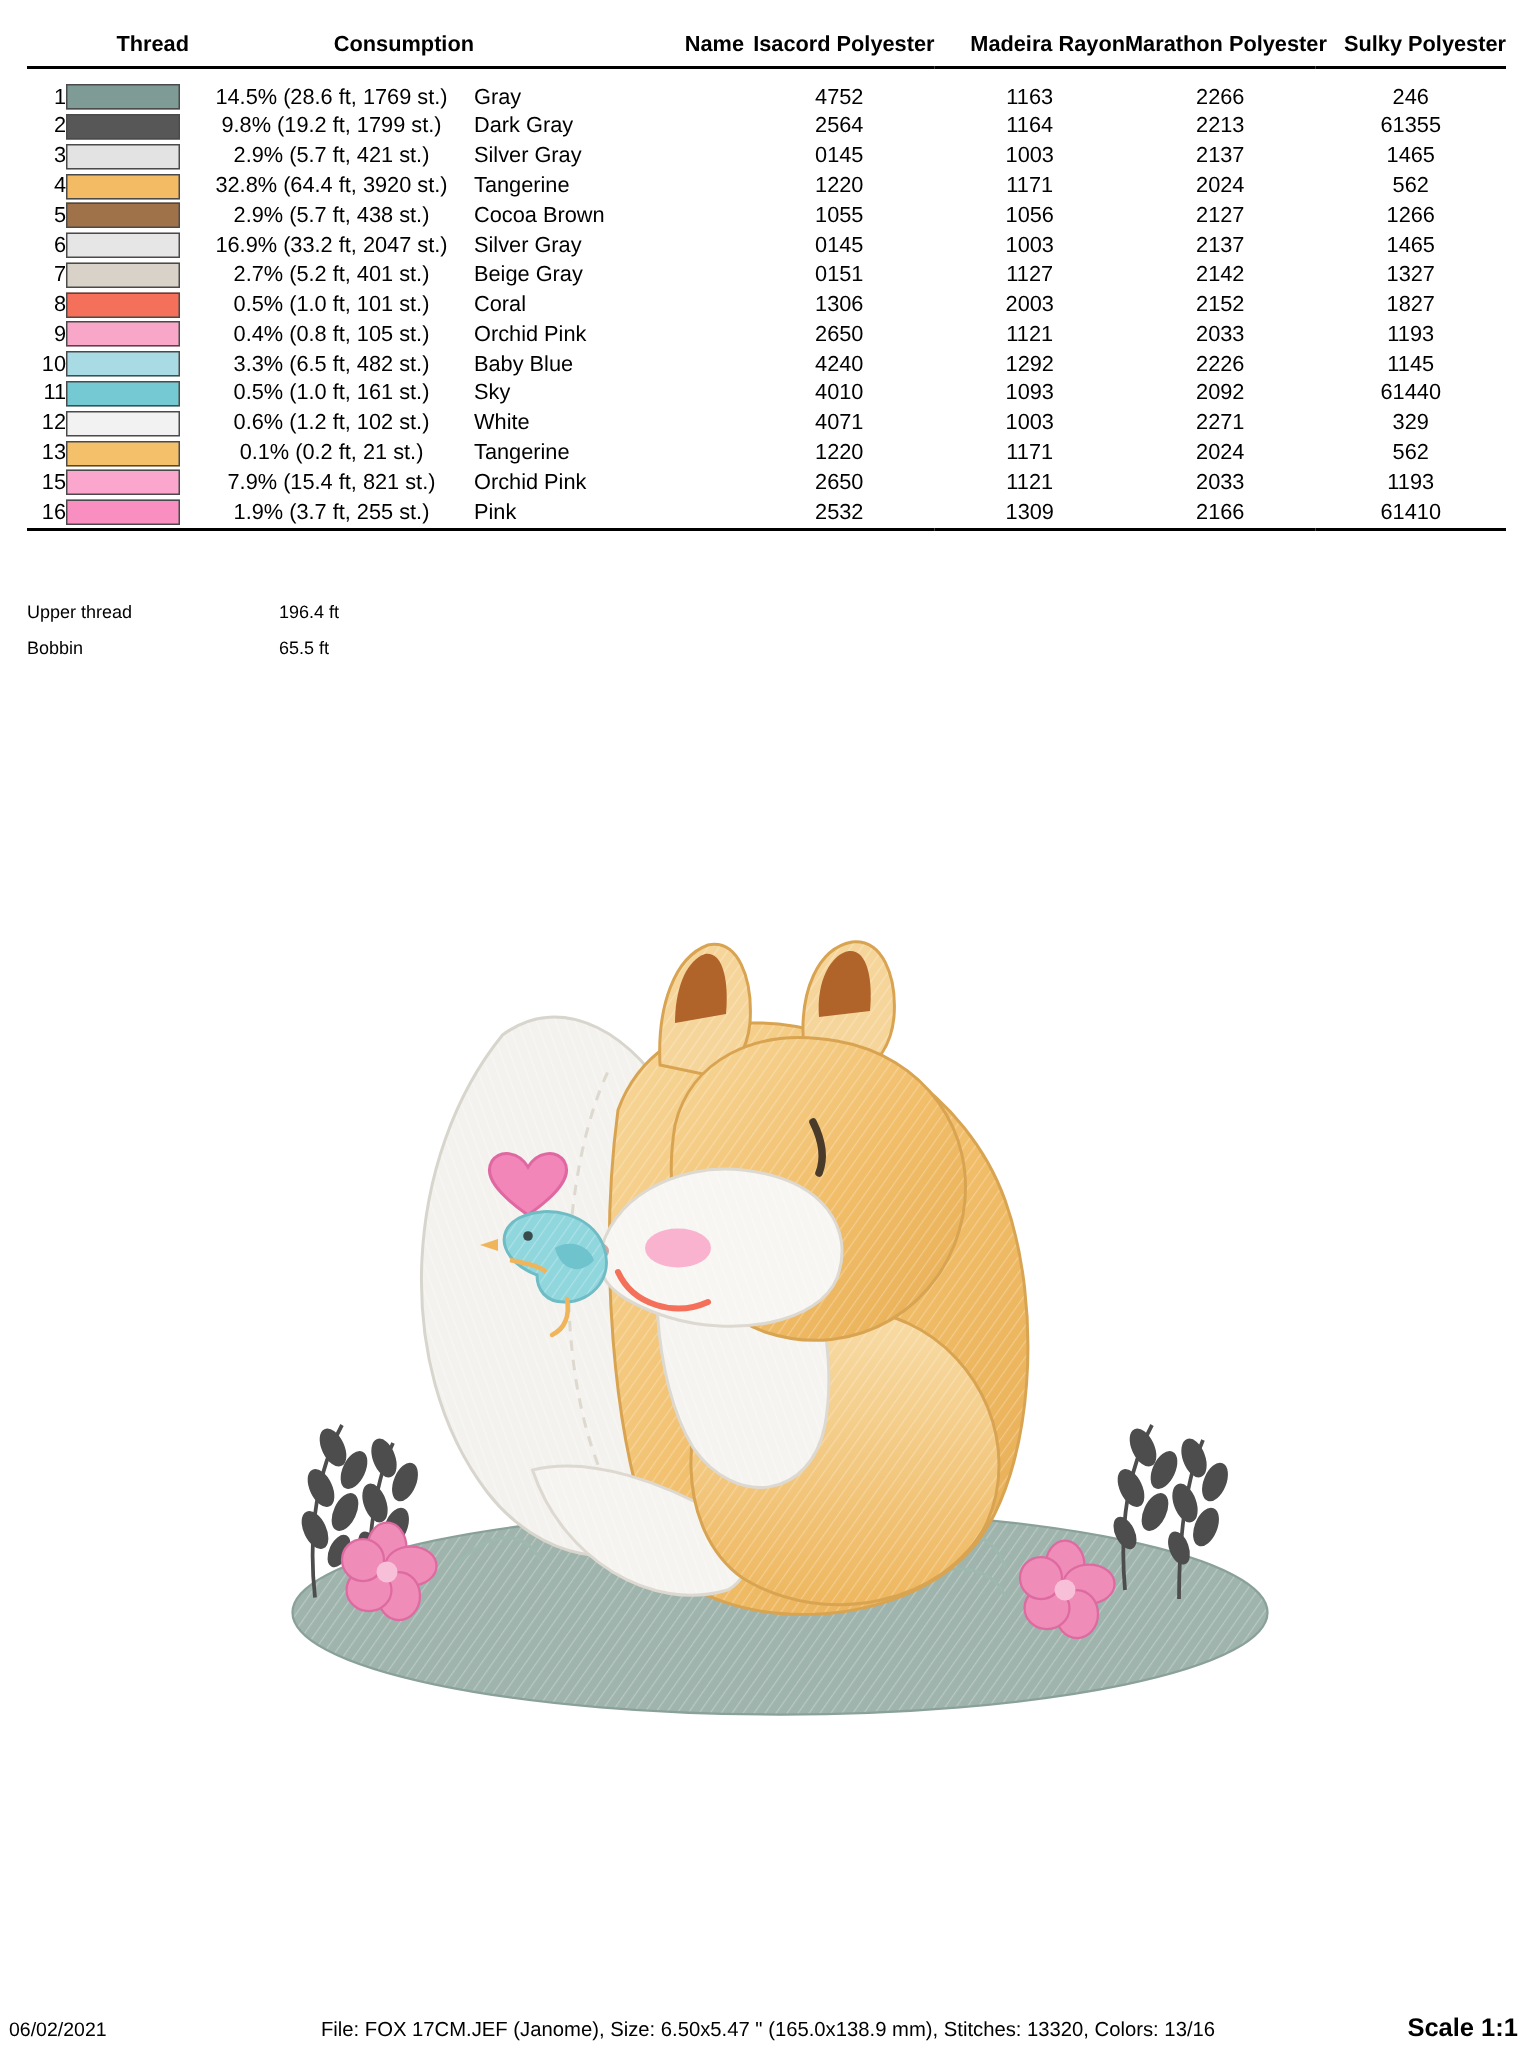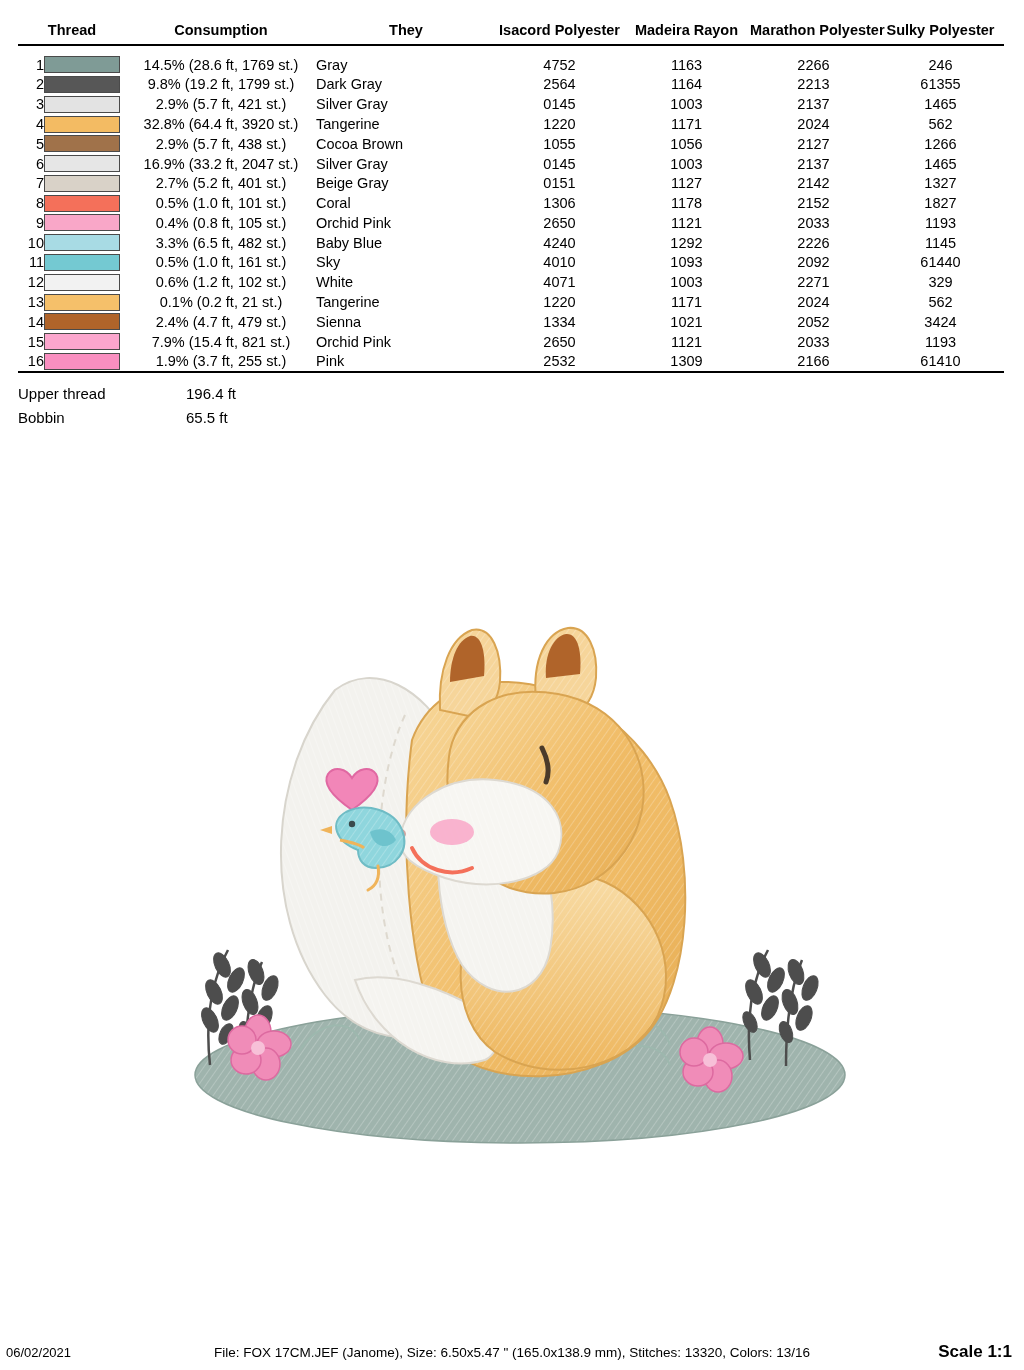--- a/index.html
+++ b/index.html
@@ -31,21 +31,21 @@
   table.threads {
     border-collapse: collapse;
     width: 986px;
     table-layout: fixed;
   }
   table.threads thead th {
     font-size: 14.5px;
     font-weight: bold;
     padding: 0 0 6px 0;
     vertical-align: bottom;
-    text-align: center;
+    text-align: right;
     white-space: nowrap;
   }
   th.h-thread { width: 108px; text-align: center; }
   th.h-cons   { width: 190px; text-align: center; }
   th.h-name   { width: 180px; text-align: left; padding-left: 6px;}
   th.h-brand  { width: 127px; text-align: center; font-size: 11.5px; }
   .rule-top {
     border-top: 2px solid #000;
   }
   .rule-bot {
@@ -75,22 +75,22 @@
   td.c-num  { text-align: center; }
 
   
   .spacer-2 { height: 6px; }
   .spacer-3 { height: 5px; }
 
   
   .totals {
     position: absolute;
     left: 18px;
-    top: 382px;
-    font-size: 15px;
+    top: 396px;
+    font-size: 12px;
   }
   .totals .row {
     display: flex;
     line-height: 24px;
   }
   .totals .lbl { width: 168px; }
   .totals .val { }
 
   .note {
     position: absolute;
@@ -153,21 +153,21 @@
         <col style="width:180px">
           <col style="width:127px">
           <col style="width:127px">
         <col style="width:127px">
           <col style="width:127px">
       </colgroup>
       <thead>
         <tr>
           <th class="h-thread" colspan="2">Thread</th>
           <th class="h-cons">Consumption</th>
-          <th class="h-name">They</th>
+          <th class="h-name">Name</th>
           <th class="h-brand" style="vertical-align:top">Isacord Polyester</th>
           <th class="h-brand">Madeira Rayon</th>
           <th class="h-brand" style="vertical-align:top">Marathon Polyester</th>
           <th class="h-brand">Sulky Polyester</th>
         </tr>
       </thead>
       <tbody id="thread-body">
           <tr>
             <td colspan="8" class="rule-top spacer-2"></td>
           </tr>
@@ -256,21 +256,21 @@
             <td class="c-num">1327</td>
           </tr>
           <tr>
             <td class="c-idx">8</td>
             <td class="c-swatch">
               <span class="swatch" style="background:#f4705a"></span>
             </td>
             <td class="c-cons">0.5% (1.0 ft, 101 st.)</td>
             <td class="c-name">Coral</td>
             <td class="c-num">1306</td>
-            <td class="c-num">1178</td>
+            <td class="c-num">2003</td>
             <td class="c-num">2152</td>
             <td class="c-num">1827</td>
           </tr>
           <tr>
             <td class="c-idx">9</td>
             <td class="c-swatch">
               <span class="swatch" style="background:#f9a7c8"></span>
             </td>
             <td class="c-cons">0.4% (0.8 ft, 105 st.)</td>
             <td class="c-name">Orchid Pink</td>
@@ -319,32 +319,20 @@
             <td class="c-idx">13</td>
             <td class="c-swatch">
               <span class="swatch" style="background:#f5c06a"></span>
             </td>
             <td class="c-cons">0.1% (0.2 ft, 21 st.)</td>
             <td class="c-name">Tangerine</td>
             <td class="c-num">1220</td>
             <td class="c-num">1171</td>
             <td class="c-num">2024</td>
             <td class="c-num">562</td>
-          </tr>
-          <tr>
-            <td class="c-idx">14</td>
-            <td class="c-swatch">
-              <span class="swatch" style="background:#b0642a"></span>
-            </td>
-            <td class="c-cons">2.4% (4.7 ft, 479 st.)</td>
-            <td class="c-name">Sienna</td>
-            <td class="c-num">1334</td>
-            <td class="c-num">1021</td>
-            <td class="c-num">2052</td>
-            <td class="c-num">3424</td>
           </tr>
           <tr>
             <td class="c-idx">15</td>
             <td class="c-swatch">
               <span class="swatch" style="background:#fba6cd"></span>
             </td>
             <td class="c-cons">7.9% (15.4 ft, 821 st.)</td>
             <td class="c-name">Orchid Pink</td>
             <td class="c-num">2650</td>
             <td class="c-num">1121</td>

